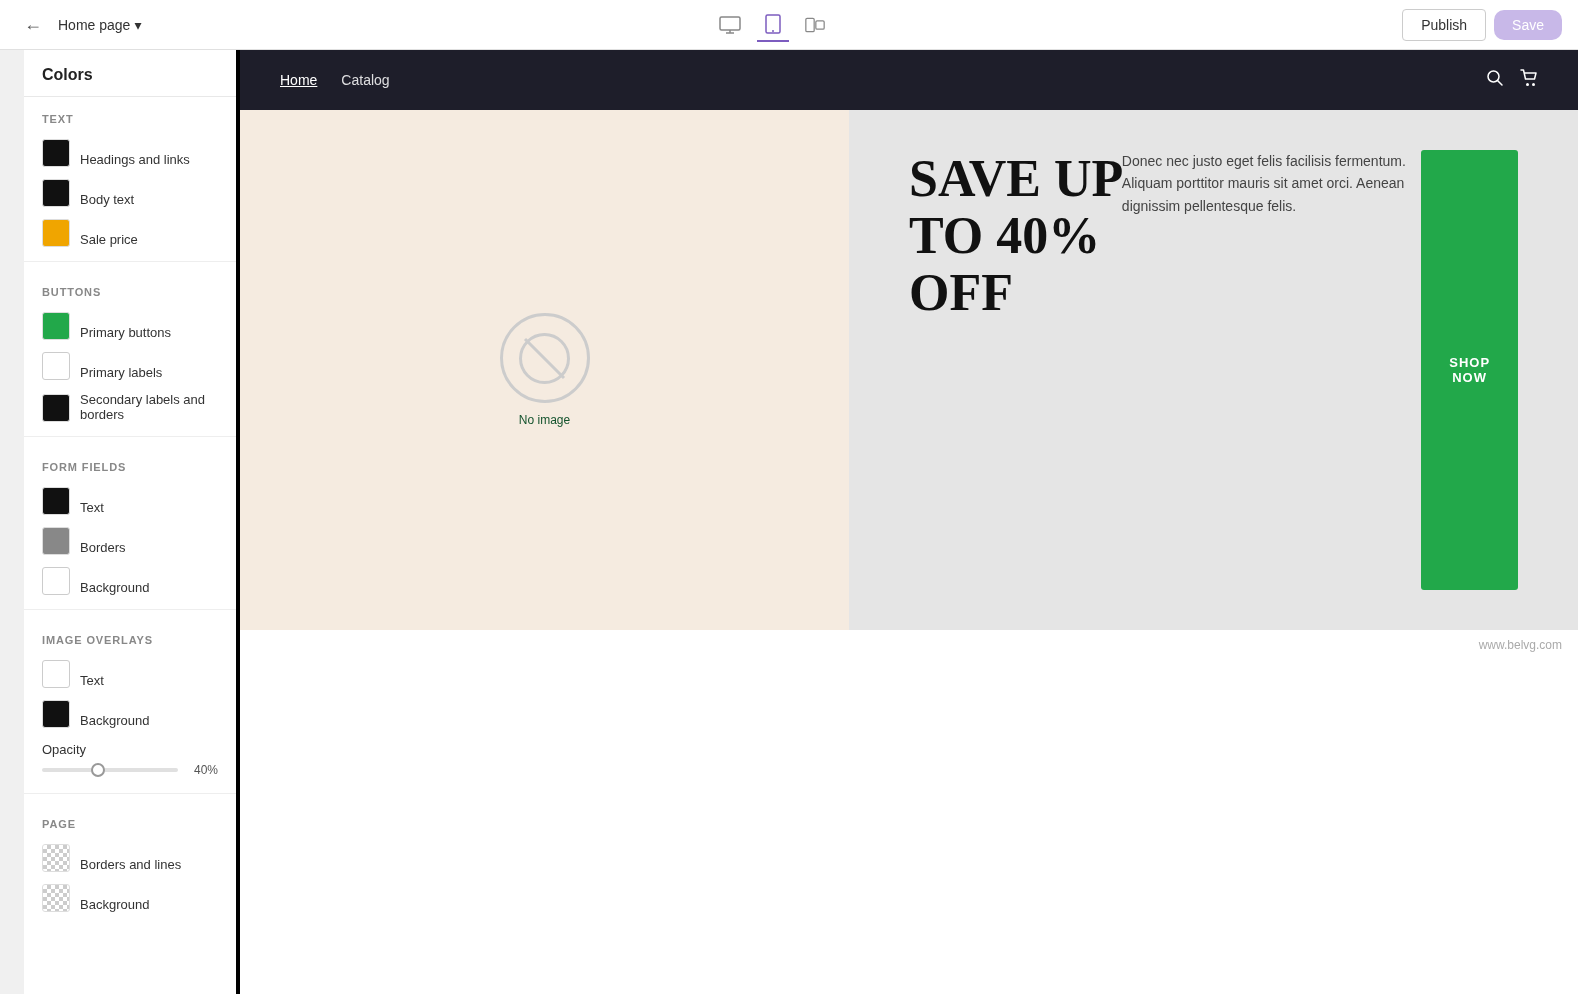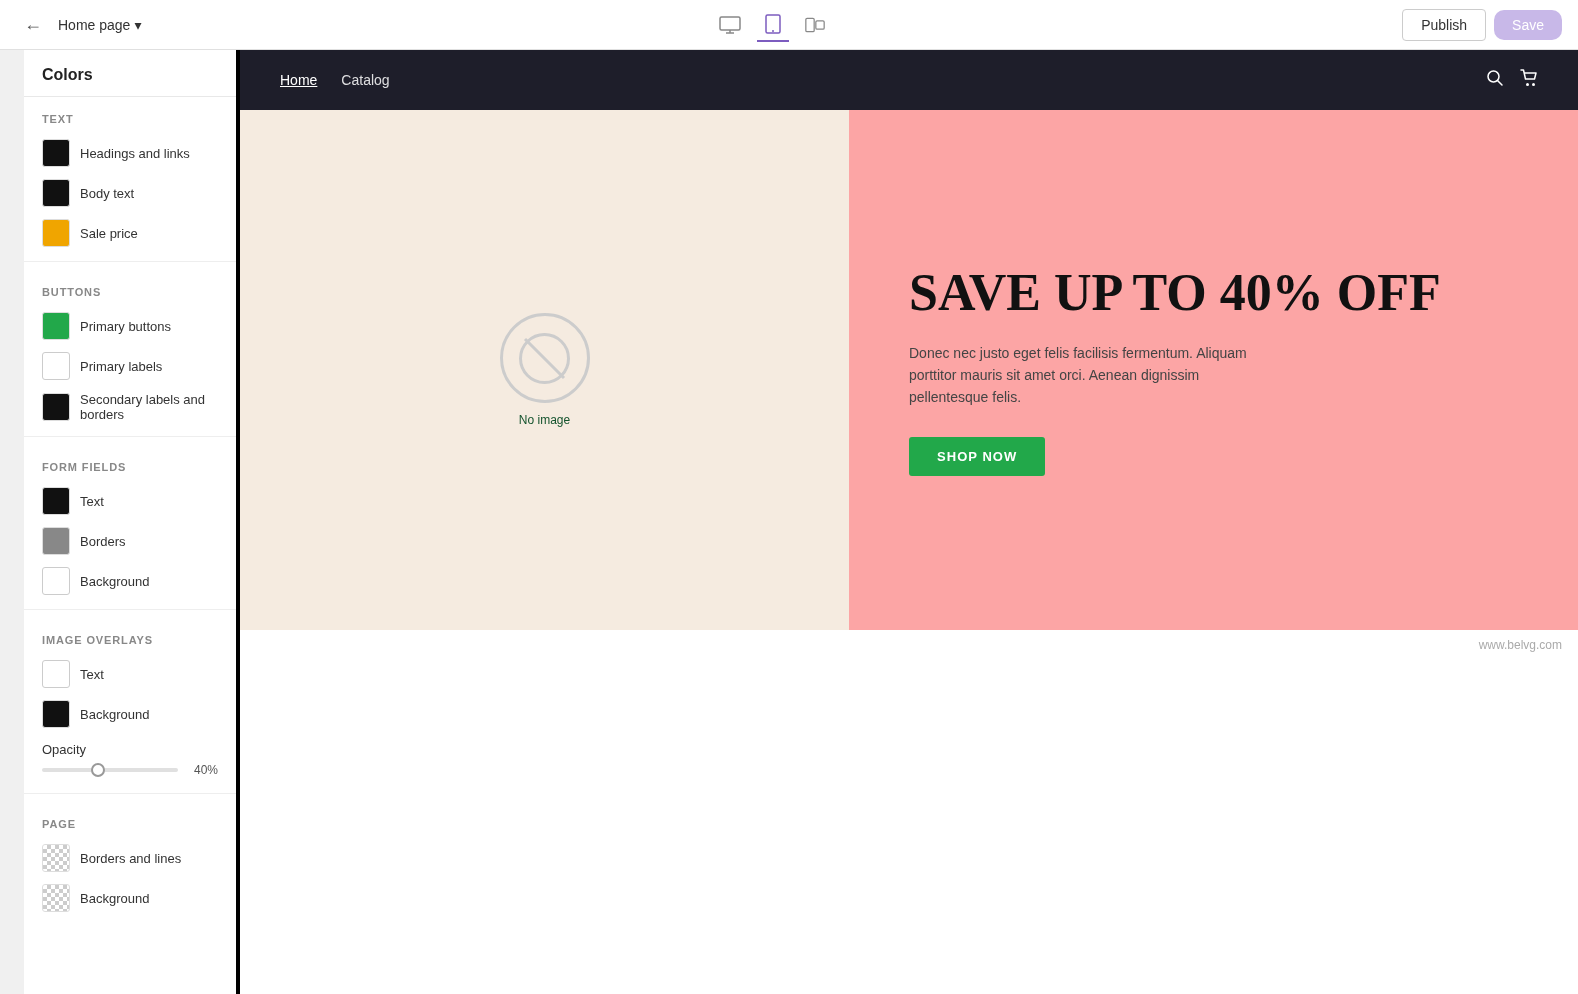--- a/index.html
+++ b/index.html
@@ -31,21 +31,21 @@
     }
     .sidebar-title {
       font-size: 16px; font-weight: 600; color: #222;
       padding: 16px 18px 12px; border-bottom: 1px solid #e8e8e8;
     }
     .section-label {
       font-size: 11px; font-weight: 700; color: #888; letter-spacing: 0.08em;
       padding: 16px 18px 8px; text-transform: uppercase;
     }
     .color-row {
-      display: flex; align-items: center; gap: 10px;
+      display: flex; align-items: flex-end; gap: 10px;
       padding: 6px 18px; cursor: pointer;
     }
     .color-swatch {
       width: 28px; height: 28px; border-radius: 3px; border: 1px solid #ddd; flex-shrink: 0;
     }
     .color-swatch.checkered {
       background-image: linear-gradient(45deg, #ccc 25%, transparent 25%),
         linear-gradient(-45deg, #ccc 25%, transparent 25%),
         linear-gradient(45deg, transparent 75%, #ccc 75%),
         linear-gradient(-45deg, transparent 75%, #ccc 75%);
@@ -81,21 +81,21 @@
 
     
     .hero-section { display: flex; height: 520px; }
     .hero-left {
       flex: 1; background: #f5ebe0; display: flex; align-items: center; justify-content: center;
     }
     .no-image-placeholder { display: flex; flex-direction: column; align-items: center; gap: 10px; color: #aaa; }
     .no-image-icon { width: 90px; height: 90px; border-radius: 50%; border: 3px solid #ccc; display: flex; align-items: center; justify-content: center; font-size: 50px; color: #ccc; }
     .no-image-text { font-size: 12px; color: #14532d; }
     .hero-right {
-      flex: 1; background: #fca5a5; display: flex; flex-direction: column; justify-content: center;
+      flex: 1; background: #e5e5e5; display: flex; justify-content: center;
       padding: 40px 60px;
     }
     .hero-title { font-size: 52px; font-weight: 700; color: #111; line-height: 1.1; margin-bottom: 20px; font-family: Georgia, serif; }
     .hero-desc { font-size: 14px; color: #444; line-height: 1.6; margin-bottom: 28px; max-width: 360px; }
     .shop-now-btn {
       background: #22a84a; color: #fff; border: none; padding: 12px 28px;
       font-size: 13px; font-weight: 700; letter-spacing: 0.08em; cursor: pointer; border-radius: 3px;
       width: fit-content; text-transform: uppercase;
     }
 

